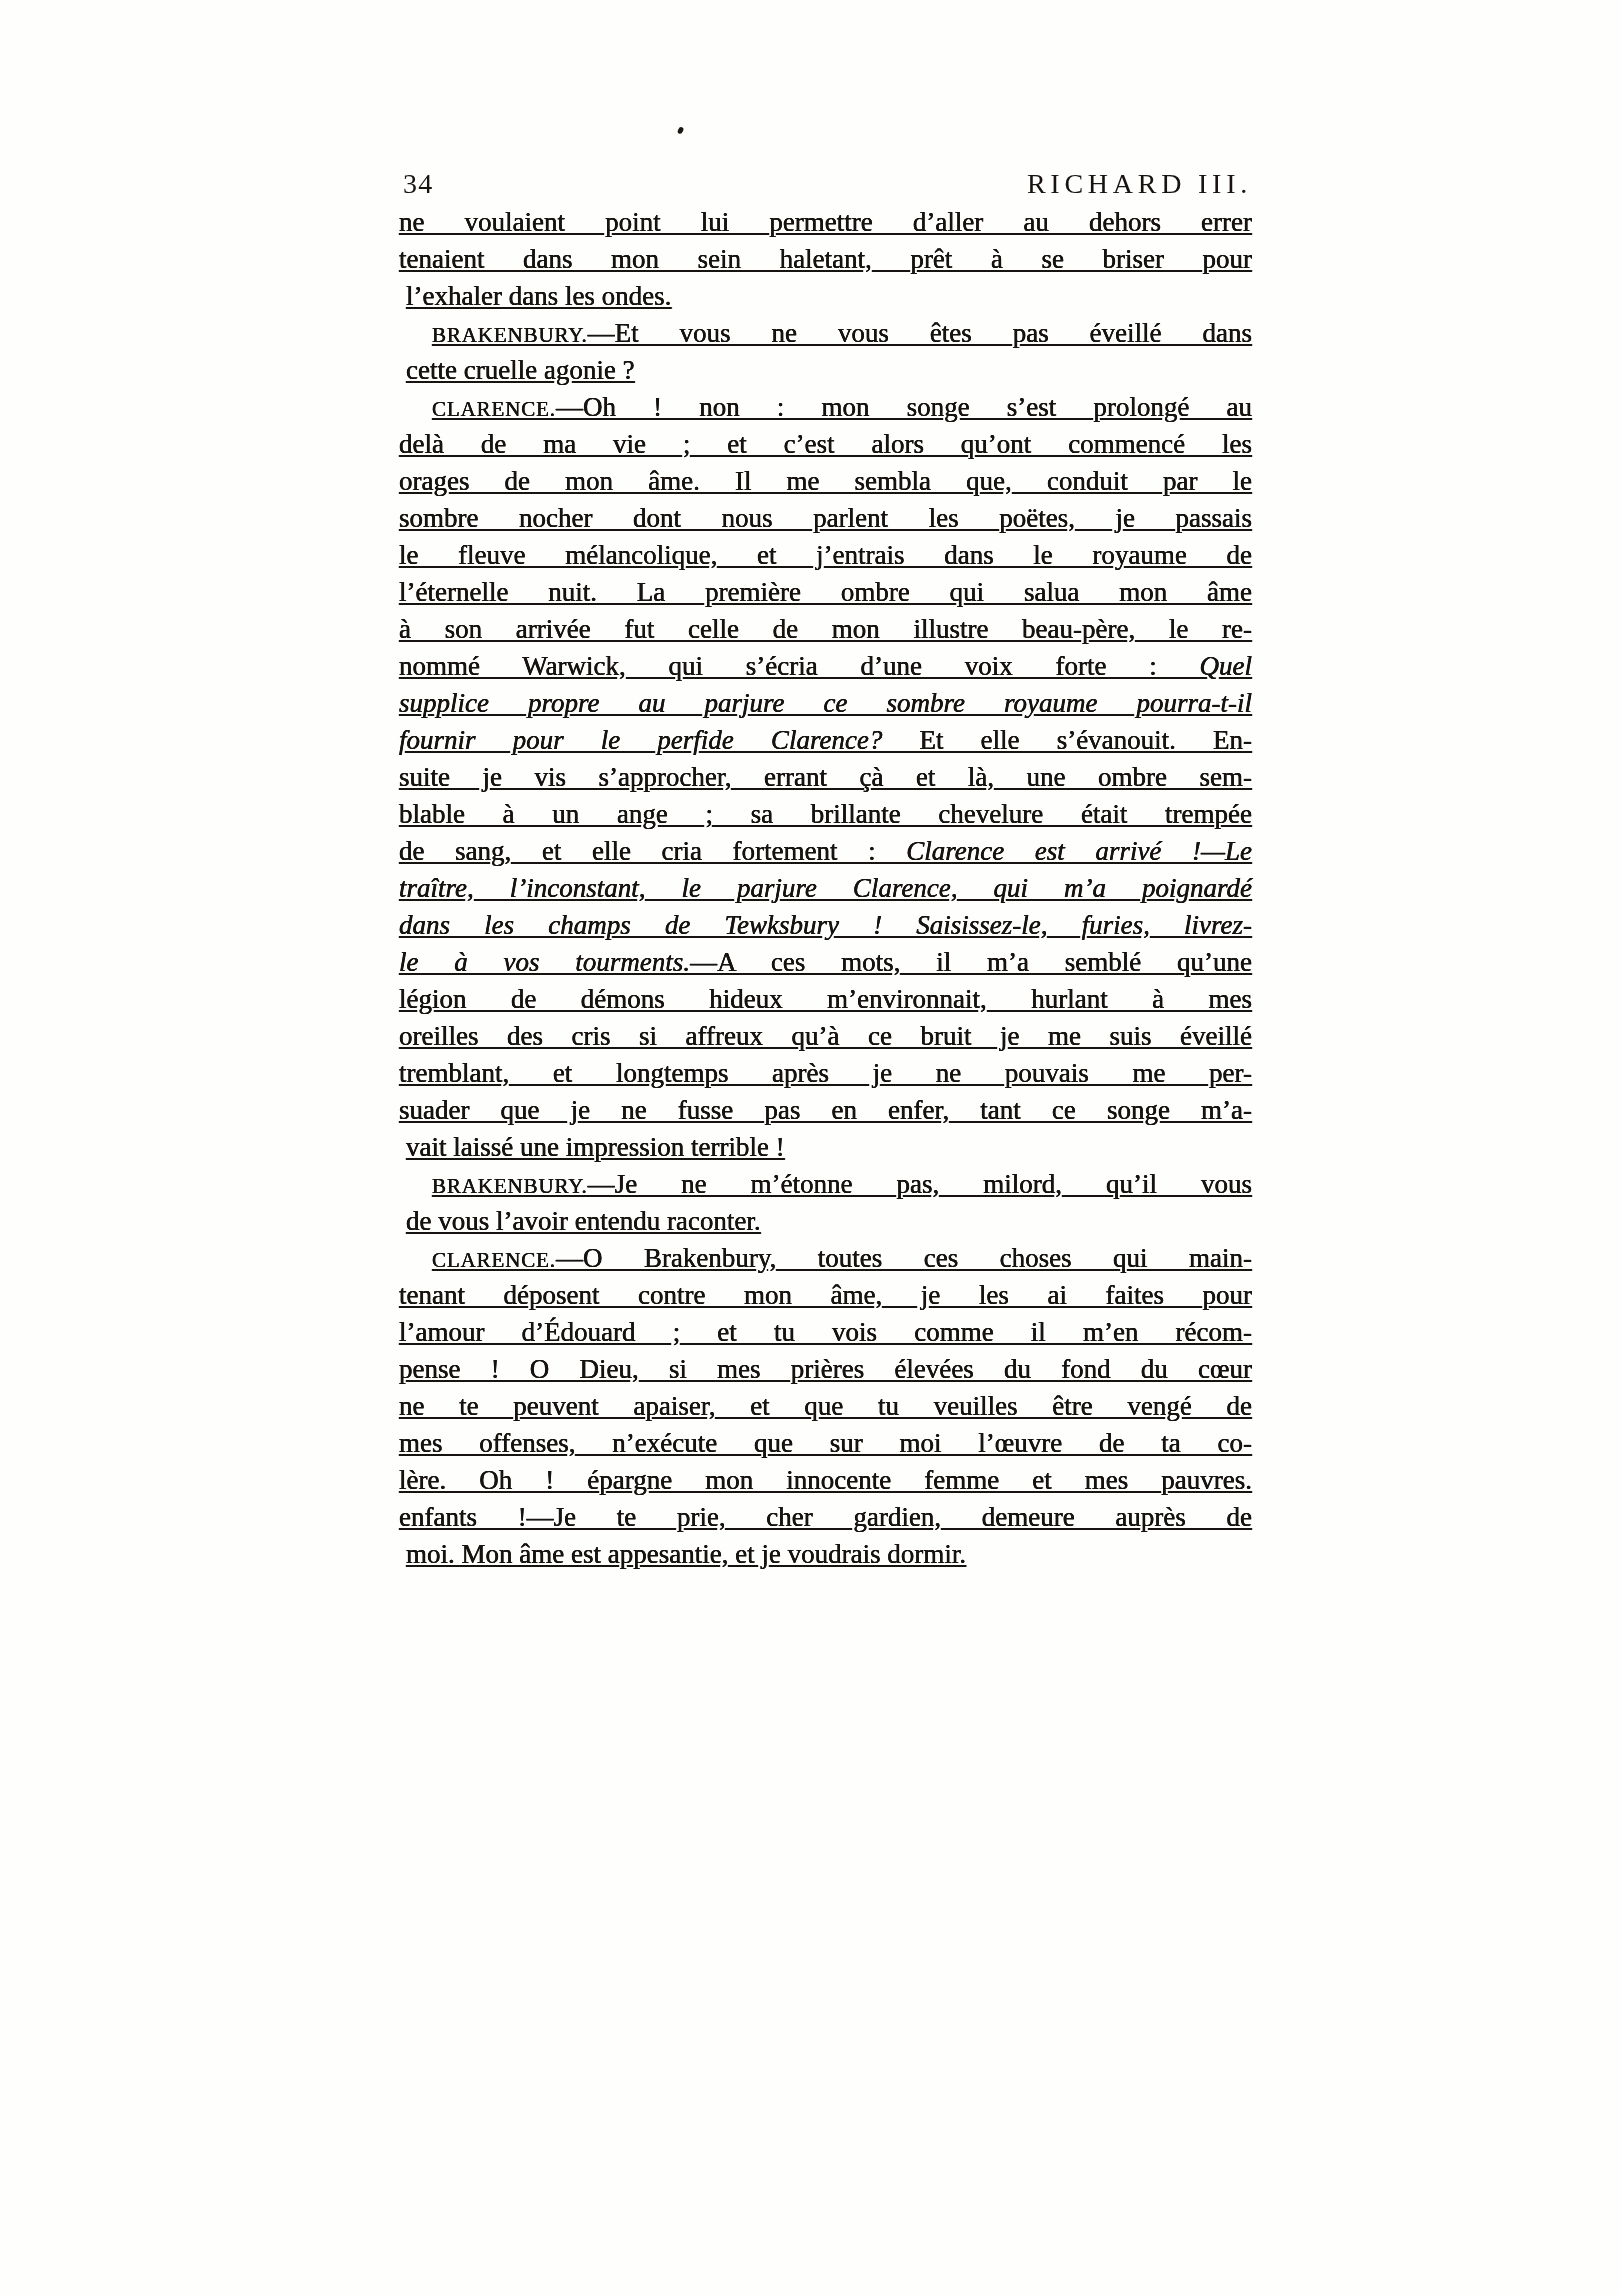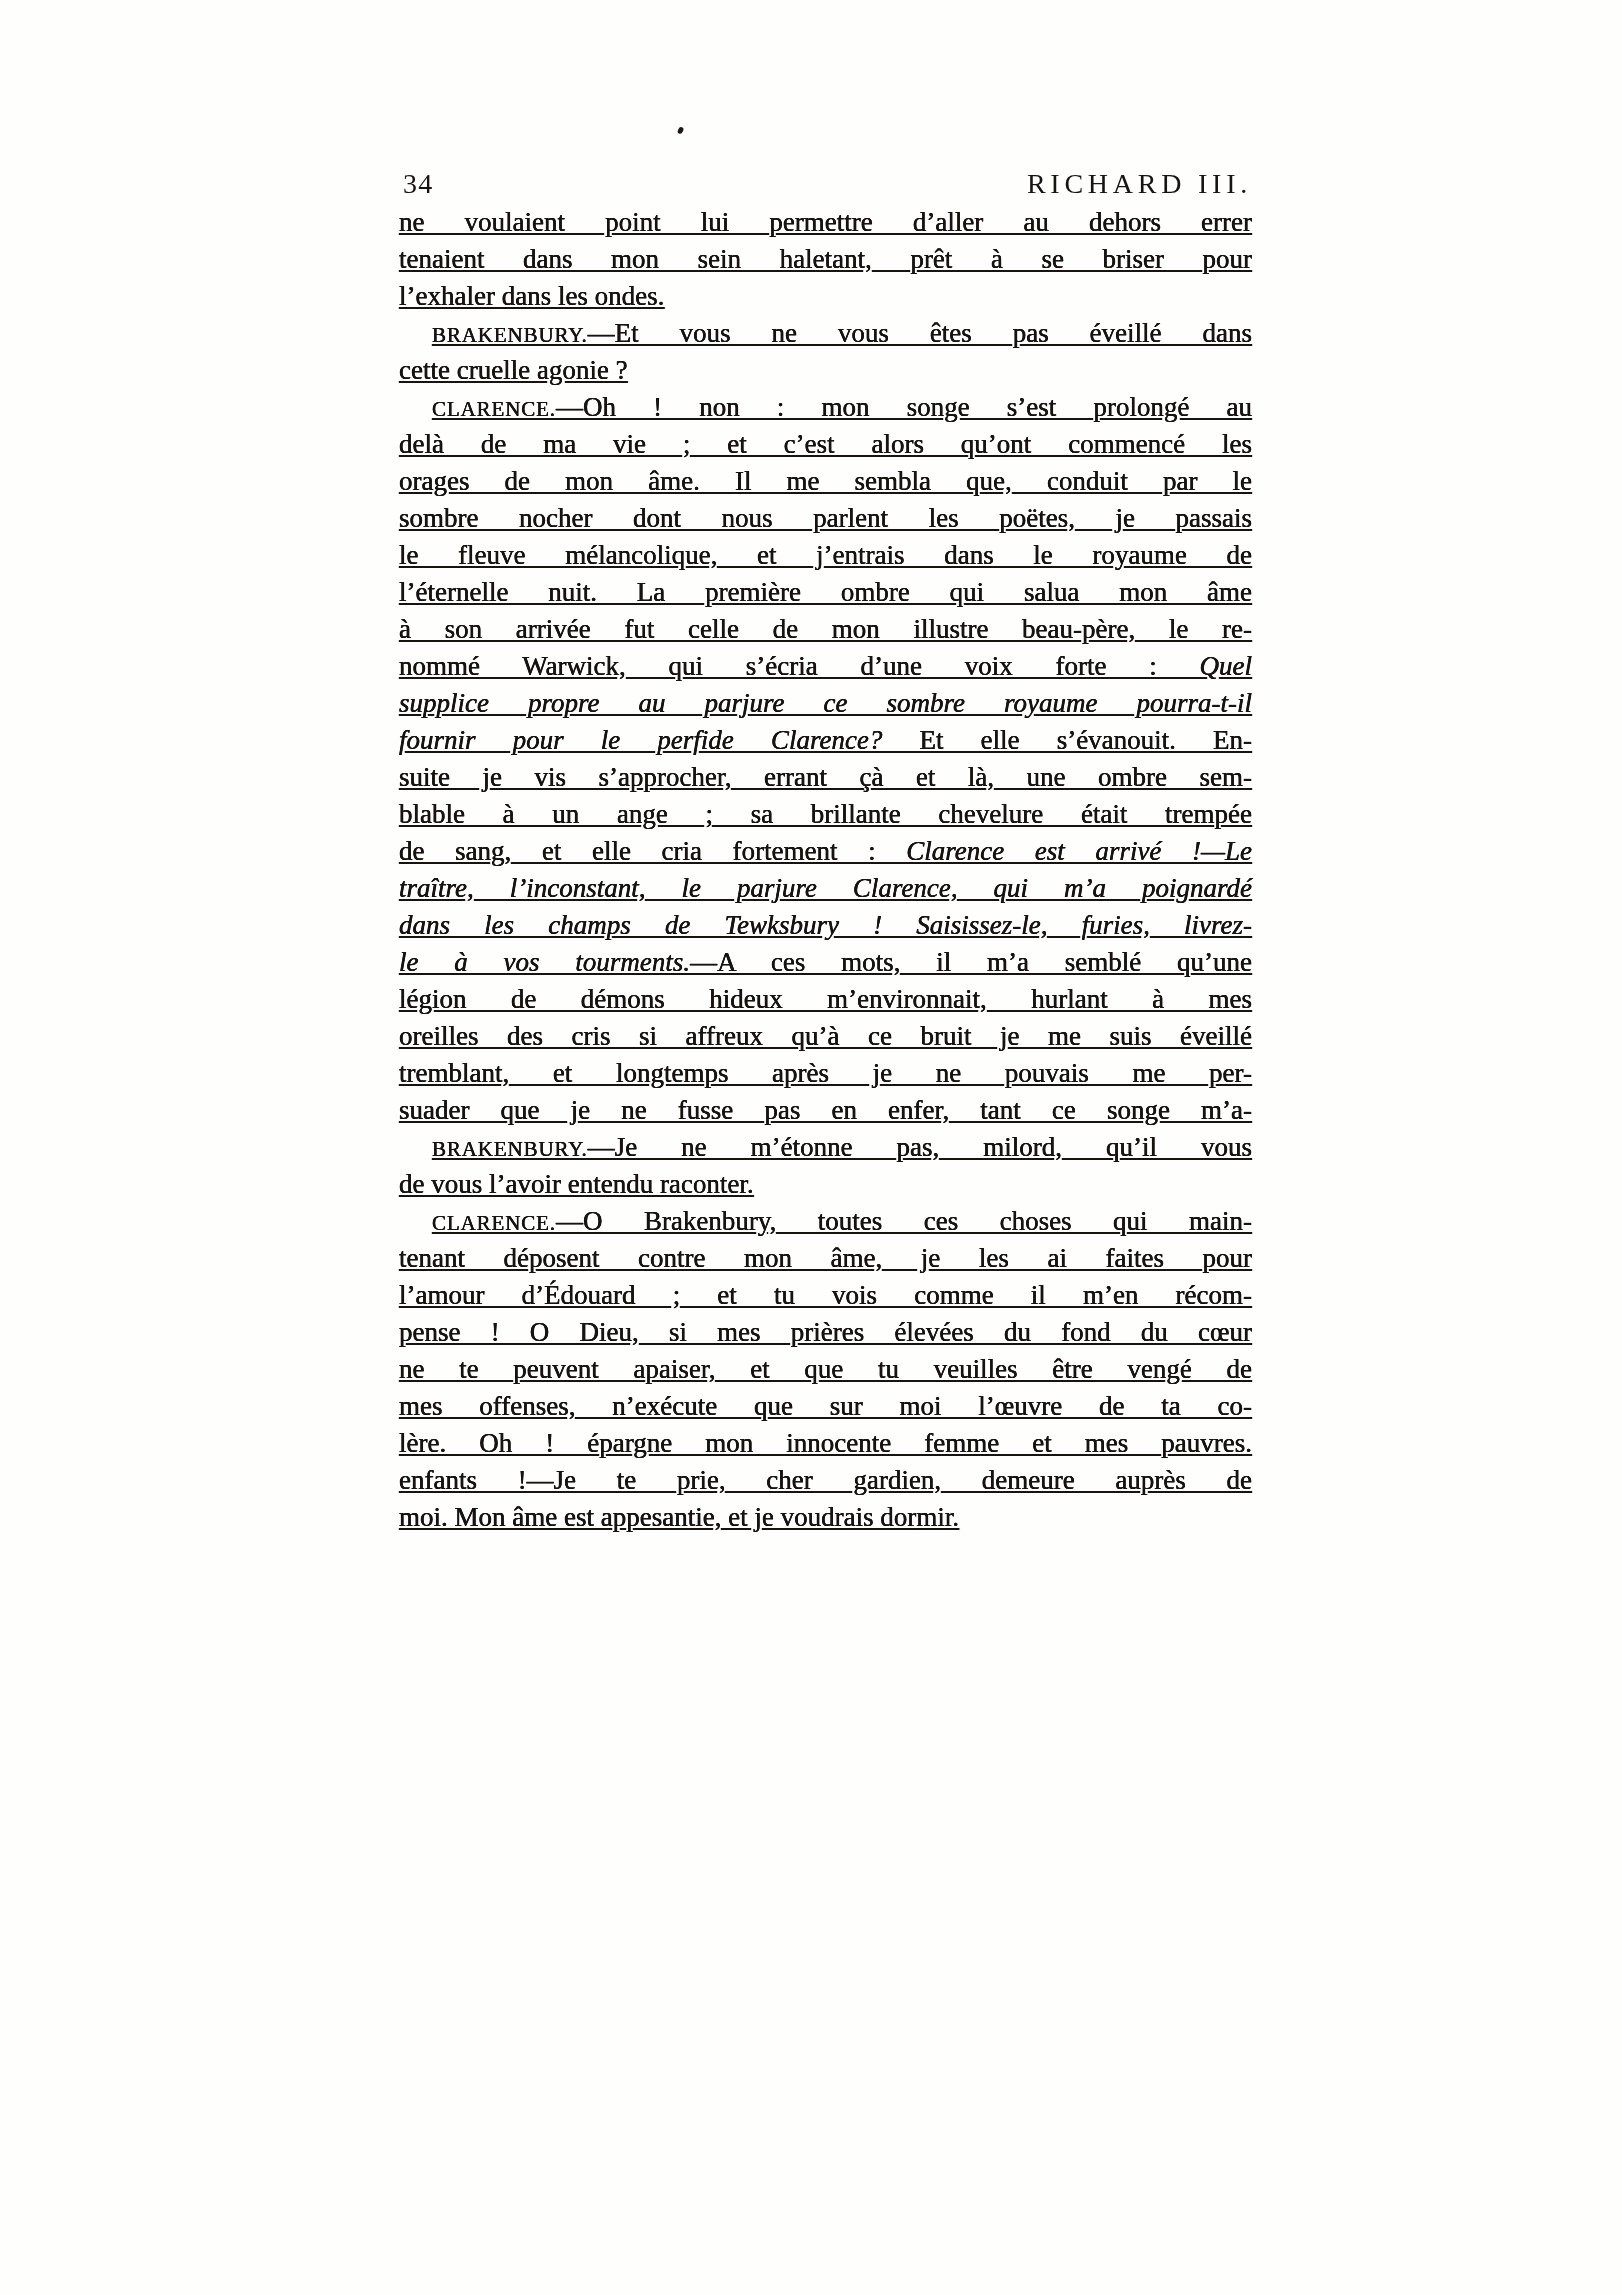--- a/index.html
+++ b/index.html
@@ -64,20 +64,21 @@
     text-align: justify;
     text-align-last: justify;
     text-justify: inter-word;
     white-space: normal;
     
     text-shadow: 0.2px 0 0 currentColor, -0.2px 0 0 currentColor;
     text-decoration: underline;
   }
   .line.para-end {
     text-align-last: left;
+    margin-left: 7px;
   }
   .line.first {
     text-indent: 33px;
   }
   .seg-normal { font-style: normal; }
   .seg-italic { font-style: italic; }
   .seg-smallcaps {
     font-size: 0.78em;
     letter-spacing: 0.04em;
   }
@@ -115,20 +116,21 @@
         <div class="line"><span class="seg-normal">suite je vis s’approcher, errant çà et là, une ombre sem-</span></div>
         <div class="line"><span class="seg-normal">blable à un ange ; sa brillante chevelure était trempée</span></div>
         <div class="line"><span class="seg-normal">de sang, et elle cria fortement : </span><span class="seg-italic">Clarence est arrivé !—Le</span></div>
         <div class="line"><span class="seg-italic">traître, l’inconstant, le parjure Clarence, qui m’a poignardé</span></div>
         <div class="line"><span class="seg-italic">dans les champs de Tewksbury ! Saisissez-le, furies, livrez-</span></div>
         <div class="line"><span class="seg-italic">le à vos tourments.</span><span class="seg-normal">—A ces mots, il m’a semblé qu’une</span></div>
         <div class="line"><span class="seg-normal">légion de démons hideux m’environnait, hurlant à mes</span></div>
         <div class="line"><span class="seg-normal">oreilles des cris si affreux qu’à ce bruit je me suis éveillé</span></div>
         <div class="line"><span class="seg-normal">tremblant, et longtemps après je ne pouvais me per-</span></div>
         <div class="line"><span class="seg-normal">suader que je ne fusse pas en enfer, tant ce songe m’a-</span></div>
+        <div class="line para-end"><span class="seg-normal">vait laissé une impression terrible !</span></div>
       </div>
       <div class="para">
         <div class="line first"><span class="seg-smallcaps">BRAKENBURY.</span><span class="seg-normal">—Je ne m’étonne pas, milord, qu’il vous</span></div>
         <div class="line para-end"><span class="seg-normal">de vous l’avoir entendu raconter.</span></div>
       </div>
       <div class="para">
         <div class="line first"><span class="seg-smallcaps">CLARENCE.</span><span class="seg-normal">—O Brakenbury, toutes ces choses qui main-</span></div>
         <div class="line"><span class="seg-normal">tenant déposent contre mon âme, je les ai faites pour</span></div>
         <div class="line"><span class="seg-normal">l’amour d’Édouard ; et tu vois comme il m’en récom-</span></div>
         <div class="line"><span class="seg-normal">pense ! O Dieu, si mes prières élevées du fond du cœur</span></div>

